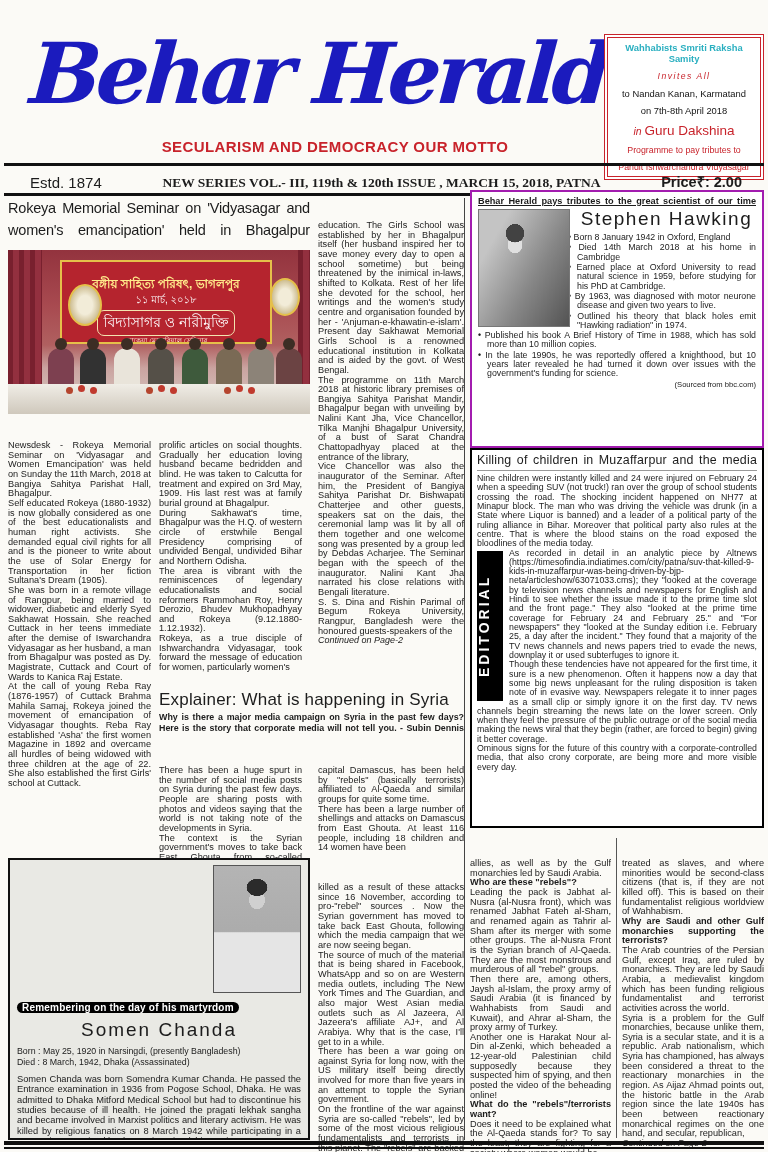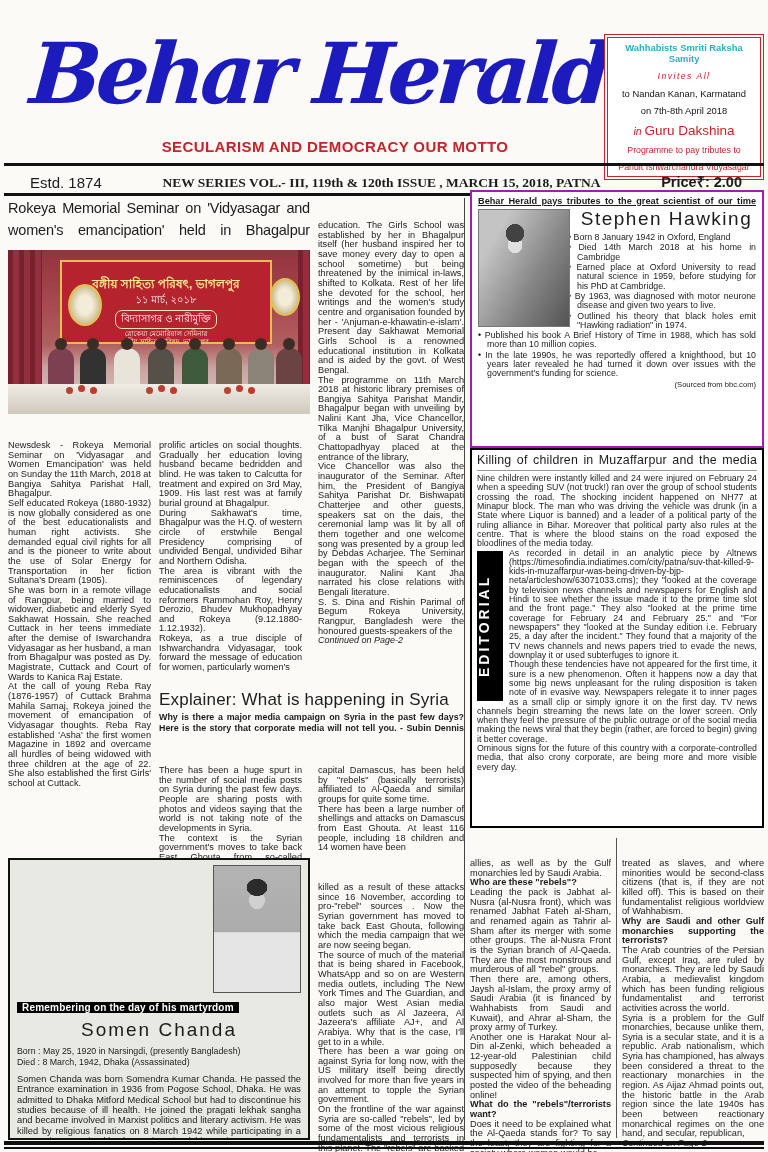--- a/index.html
+++ b/index.html
@@ -55,40 +55,40 @@
   
   .sem-photo{position:absolute;left:8px;top:250px;width:302px;height:164px;overflow:hidden;
     background:linear-gradient(180deg,#93333e 0%,#a84a50 34%,#b06060 58%,#caa3a0 72%,#d9d0c8 100%);}
   .sem-curtain{position:absolute;left:0;top:0;width:34px;height:100%;
     background:repeating-linear-gradient(90deg,#78202e 0 5px,#93303f 5px 11px);}
   .sem-curtain.r{left:auto;right:0;width:12px;}
   .sem-banner{position:absolute;left:52px;top:10px;width:212px;height:84px;background:#b5242e;
     border:2px solid #e5c04a;color:#ffe98a;text-align:center;padding-top:16px;overflow:hidden;}
   .sb-t{font-size:12px;font-weight:bold;line-height:1.15;}
   .sb-d{font-size:10px;color:#fff;}
-  .sb-pill{font-size:10px;color:#fff;border:1px solid #f3e4b0;border-radius:7px;padding:0 5px;width:fit-content;margin:1px auto;}
+  .sb-pill{font-size:14px;color:#fff;border:1px solid #f3e4b0;border-radius:7px;padding:0 5px;width:fit-content;margin:1px auto;}
   .sb-s{font-size:7px;color:#ffe;line-height:1.2;}
   .sem-medal{position:absolute;width:34px;height:42px;border-radius:50%;
     background:radial-gradient(#f2ecd8 35%,#c9b88a 75%);border:2px solid #e5c04a;}
   .sem-medal.l{left:60px;top:34px;}
   .sem-medal.r{left:262px;top:28px;width:30px;height:38px;}
   .sem-table{position:absolute;left:0;bottom:0;width:100%;height:30px;
     background:linear-gradient(#f0ede6,#cfc8bc);}
   .person{position:absolute;bottom:26px;width:26px;height:40px;border-radius:12px 12px 2px 2px;}
   .person::before{content:"";position:absolute;left:7px;top:-10px;width:12px;height:12px;border-radius:50%;background:#3c2d24;}
   .p1{left:40px;background:#7d4050;} .p2{left:72px;background:#323232;} .p3{left:106px;background:#e9e4da;}
   .p4{left:140px;background:#555048;} .p5{left:174px;background:#3e5a3c;} .p6{left:208px;background:#7a6a55;}
   .p7{left:240px;background:#8c8378;} .p8{left:268px;background:#6b4343;}
   .flower{position:absolute;bottom:22px;width:7px;height:7px;border-radius:50%;background:#c03a2e;box-shadow:12px 2px 0 #c03a2e,-12px 2px 0 #b5452e;}
   .f1{left:70px;} .f2{left:150px;} .f3{left:228px;}
   
   .somen-box{position:absolute;left:8px;top:858px;width:302px;height:282px;background:#e9e9e4;
     border:2px solid #111;padding:5px 7px;overflow:hidden;}
   .somen-kicker{display:inline-block;background:#000;color:#fff;font-weight:bold;font-size:10px;
-    padding:0 5px;letter-spacing:.2px;}
+    padding:0 5px;letter-spacing:.2px;border-radius:7px;}
   .somen-photo{float:right;width:88px;height:128px;margin:0 0 4px 7px;border:1px solid #555;
     filter:grayscale(100%);
     background:
       radial-gradient(ellipse 17px 14px at 50% 17%,#2e2a26 60%,rgba(0,0,0,0) 62%),
       radial-gradient(ellipse 13px 15px at 50% 27%,#d8cfc2 60%,rgba(0,0,0,0) 62%),
       linear-gradient(rgba(0,0,0,0) 52%,#e8e5df 53%),
       linear-gradient(#b8b4ac,#a8a49c);}
   .somen-title{font-weight:normal;font-size:19px;letter-spacing:2px;text-align:center;margin:4px 0 5px;}
   .somen-bd{font-size:8.8px;line-height:1.3;padding-left:34px;text-indent:-34px;}
   .somen-paras{margin-top:5px;}

